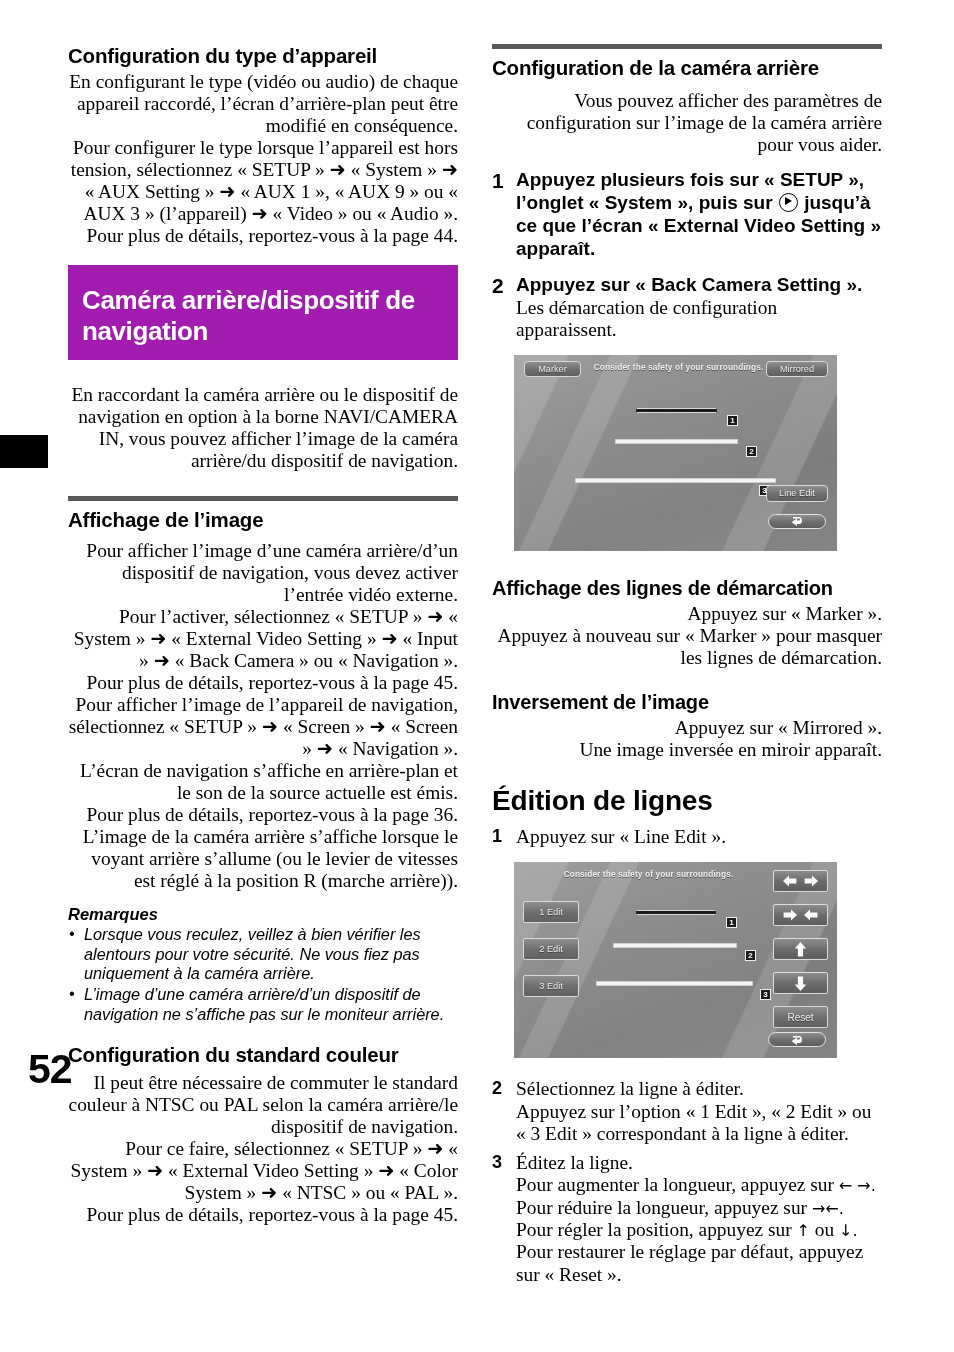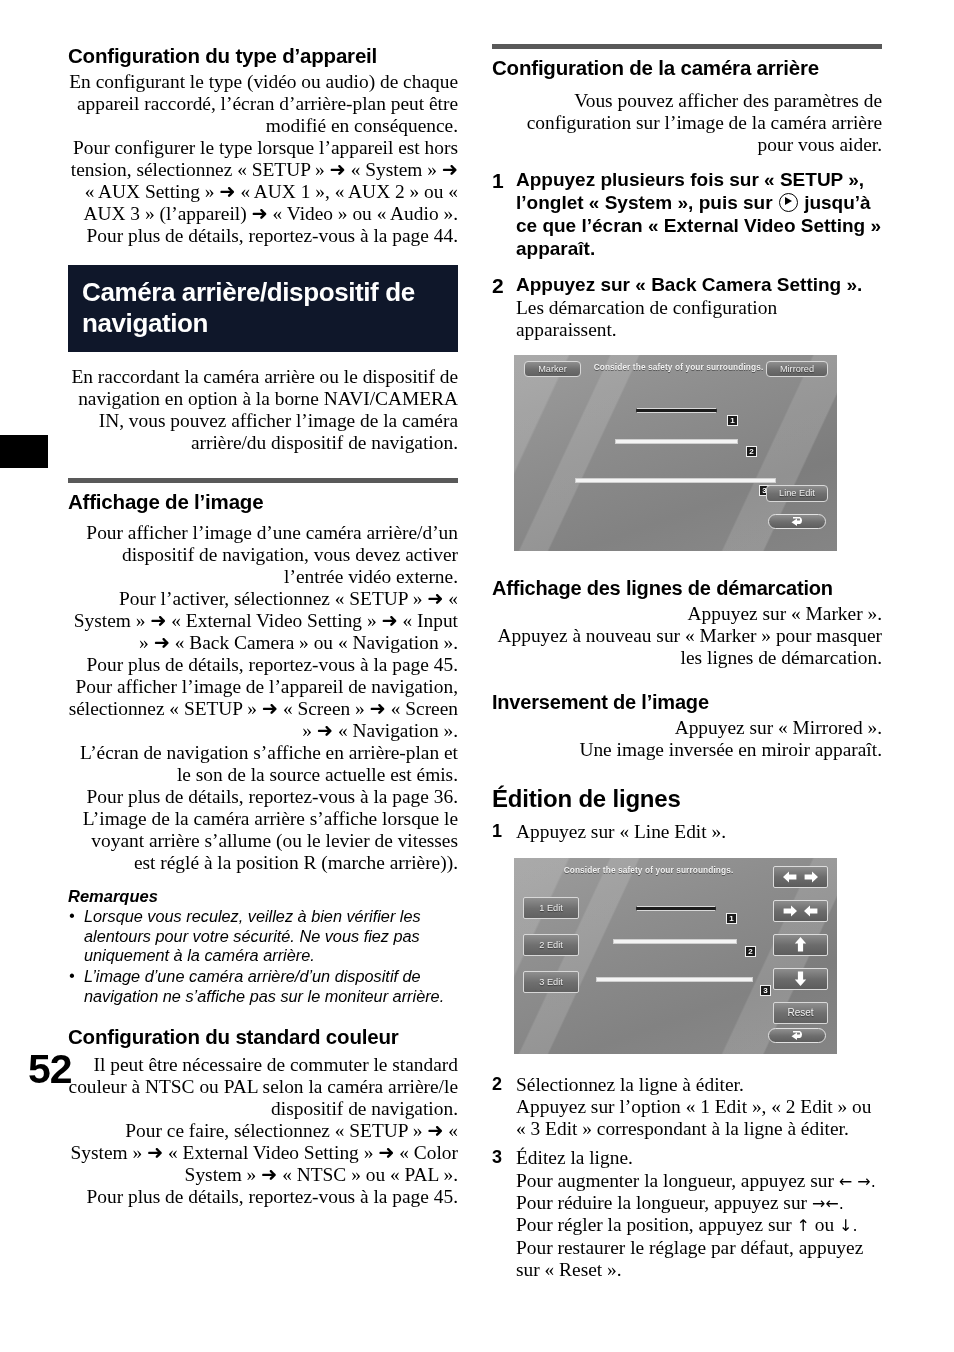--- a/index.html
+++ b/index.html
@@ -64,28 +64,28 @@
     font-size: 19.4px;
     line-height: 1.135;
     margin: 0 0 0 0;
     text-align: right;
   }
   p.body + p.body { margin-top: 0; }
   p.gap { margin-top: 15px; }
 
   
   .chapter {
-    background: #0f172a;
+    background: #a21caf;
     color: #ffffff;
     font-family: "Liberation Sans", sans-serif;
     font-weight: bold;
     font-size: 26px;
     line-height: 1.18;
-    padding: 12px 14px 14px 14px;
-    margin: 18px 0 14px 0;
+    padding: 20px 14px 14px 14px;
+    margin: 18px 0 24px 0;
     letter-spacing: -0.4px;
   }
 
   
   .remarks-title {
     font-family: "Liberation Sans", sans-serif;
     font-weight: bold;
     font-style: italic;
     font-size: 16.5px;
     margin: 13px 0 1px 0;
@@ -276,21 +276,21 @@
 <body>
 
 <div class="page">
 
   <div class="edge-tab"></div>
 
   <div class="col col-left">
 
     <h2 class="sec-title">Configuration du type d’appareil</h2>
     <p class="body">En configurant le type (vidéo ou audio) de chaque appareil raccordé, l’écran d’arrière-plan peut être modifié en conséquence.</p>
-    <p class="body">Pour configurer le type lorsque l’appareil est hors tension, sélectionnez « SETUP » ➜ « System » ➜ « AUX Setting » ➜ « AUX 1 », « AUX 2 » ou « AUX 3 » (l’appareil) ➜ « Video » ou « Audio ».</p>
+    <p class="body">Pour configurer le type lorsque l’appareil est hors tension, sélectionnez « SETUP » ➜ « System » ➜ « AUX Setting » ➜ « AUX 1 », « AUX 9 » ou « AUX 3 » (l’appareil) ➜ « Video » ou « Audio ».</p>
     <p class="body">Pour plus de détails, reportez-vous à la page 44.</p>
 
     <div class="chapter">Caméra arrière/dispositif de navigation</div>
 
     <p class="body">En raccordant la caméra arrière ou le dispositif de navigation en option à la borne NAVI/CAMERA IN, vous pouvez afficher l’image de la caméra arrière/du dispositif de navigation.</p>
 
     <div style="height:24px"></div>
     <div class="rule"></div>
     <h2 class="sec-title" style="margin-bottom:8px">Affichage de l’image</h2>
 
@@ -364,21 +364,21 @@
     <h2 class="sec-title" style="font-size:20px; margin-bottom:3px">Affichage des lignes de démarcation</h2>
     <p class="body">Appuyez sur « Marker ».</p>
     <p class="body">Appuyez à nouveau sur « Marker » pour masquer les lignes de démarcation.</p>
 
     <div style="height:22px"></div>
     <h2 class="sec-title" style="font-size:20px; margin-bottom:3px">Inversement de l’image</h2>
     <p class="body">Appuyez sur « Mirrored ».</p>
     <p class="body">Une image inversée en miroir apparaît.</p>
 
     <div style="height:24px"></div>
-    <h2 class="sec-title" style="font-size:24px; margin-bottom:8px">Édition de lignes</h2>
+    <h2 class="sec-title" style="font-size:28px; margin-bottom:8px">Édition de lignes</h2>
 
     <div class="step" style="margin-top:0">
       <div class="step-num" style="font-size:18px">1</div>
       <div class="step-body">
         <p class="step-plain">Appuyez sur « Line Edit ».</p>
       </div>
     </div>
 
     <div class="device">
       <div class="dev-caption" style="padding-left:6px; padding-right:60px">Consider the safety of your surroundings.</div>

